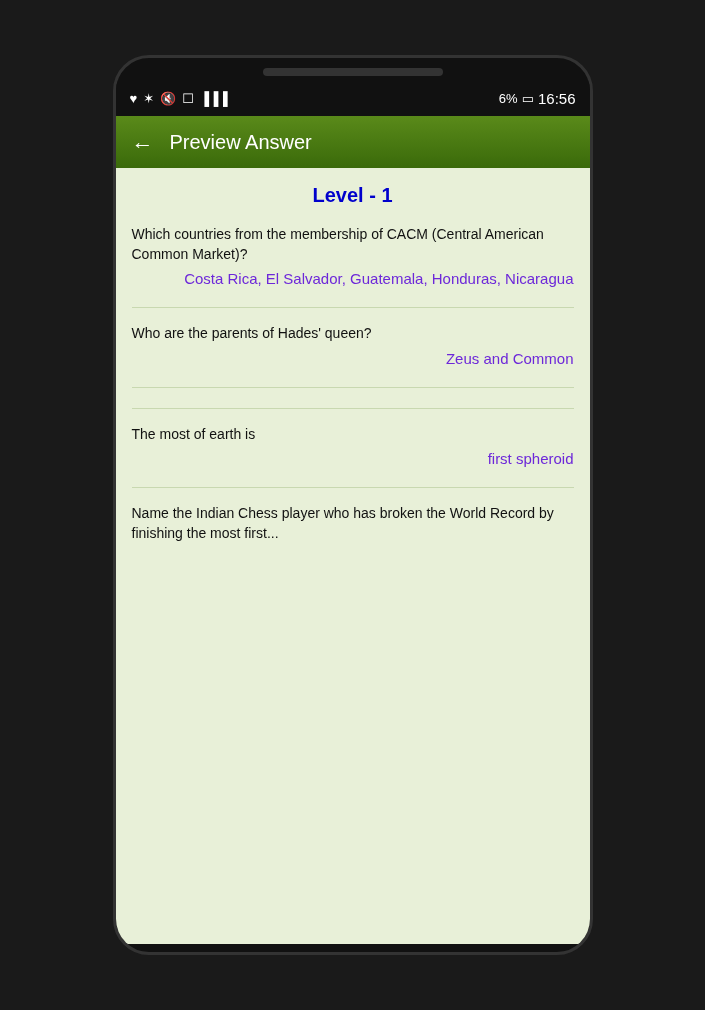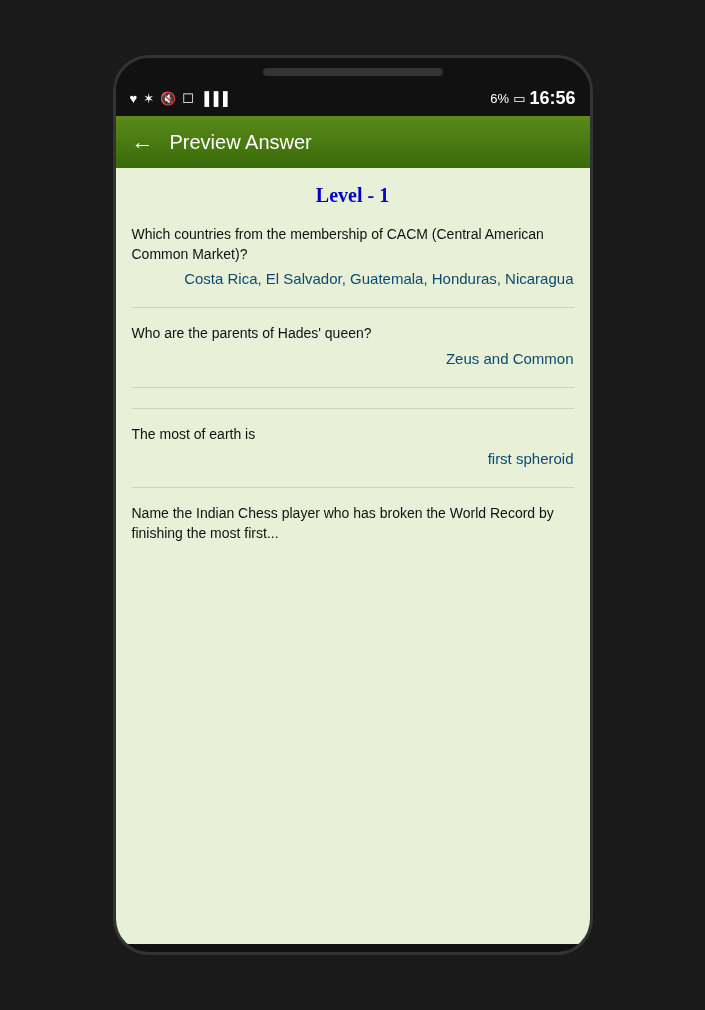--- a/index.html
+++ b/index.html
@@ -50,22 +50,22 @@
     }
 
     .status-right {
       display: flex;
       align-items: center;
       gap: 4px;
       font-size: 13px;
     }
 
     .time {
-      font-size: 18px;
-      font-weight: bold;
+      font-size: 15px;
+      font-weight: normal;
     }
 
     .top-bar {
       background: linear-gradient(to bottom, #5a8a1a, #3a6a0a);
       height: 52px;
       display: flex;
       align-items: center;
       padding: 0 16px;
       gap: 16px;
     }
@@ -89,36 +89,35 @@
       overflow-y: auto;
       padding: 16px 16px 16px 16px;
     }
 
     .level-title {
       text-align: center;
       color: #0000cc;
       font-size: 20px;
       font-weight: bold;
       margin-bottom: 18px;
-      font-family: Liberation Serif, serif;
     }
 
     .qa-block {
       margin-bottom: 20px;
     }
 
     .question {
       color: #111;
       font-size: 14px;
       line-height: 1.4;
       margin-bottom: 6px;
     }
 
     .answer {
-      color: #0c4a6e;
+      color: #6d28d9;
       font-size: 15px;
       text-align: right;
       display: block;
     }
 
     .divider {
       border: none;
       border-top: 1px solid #c8d8b0;
       margin: 4px 0 16px;
     }

